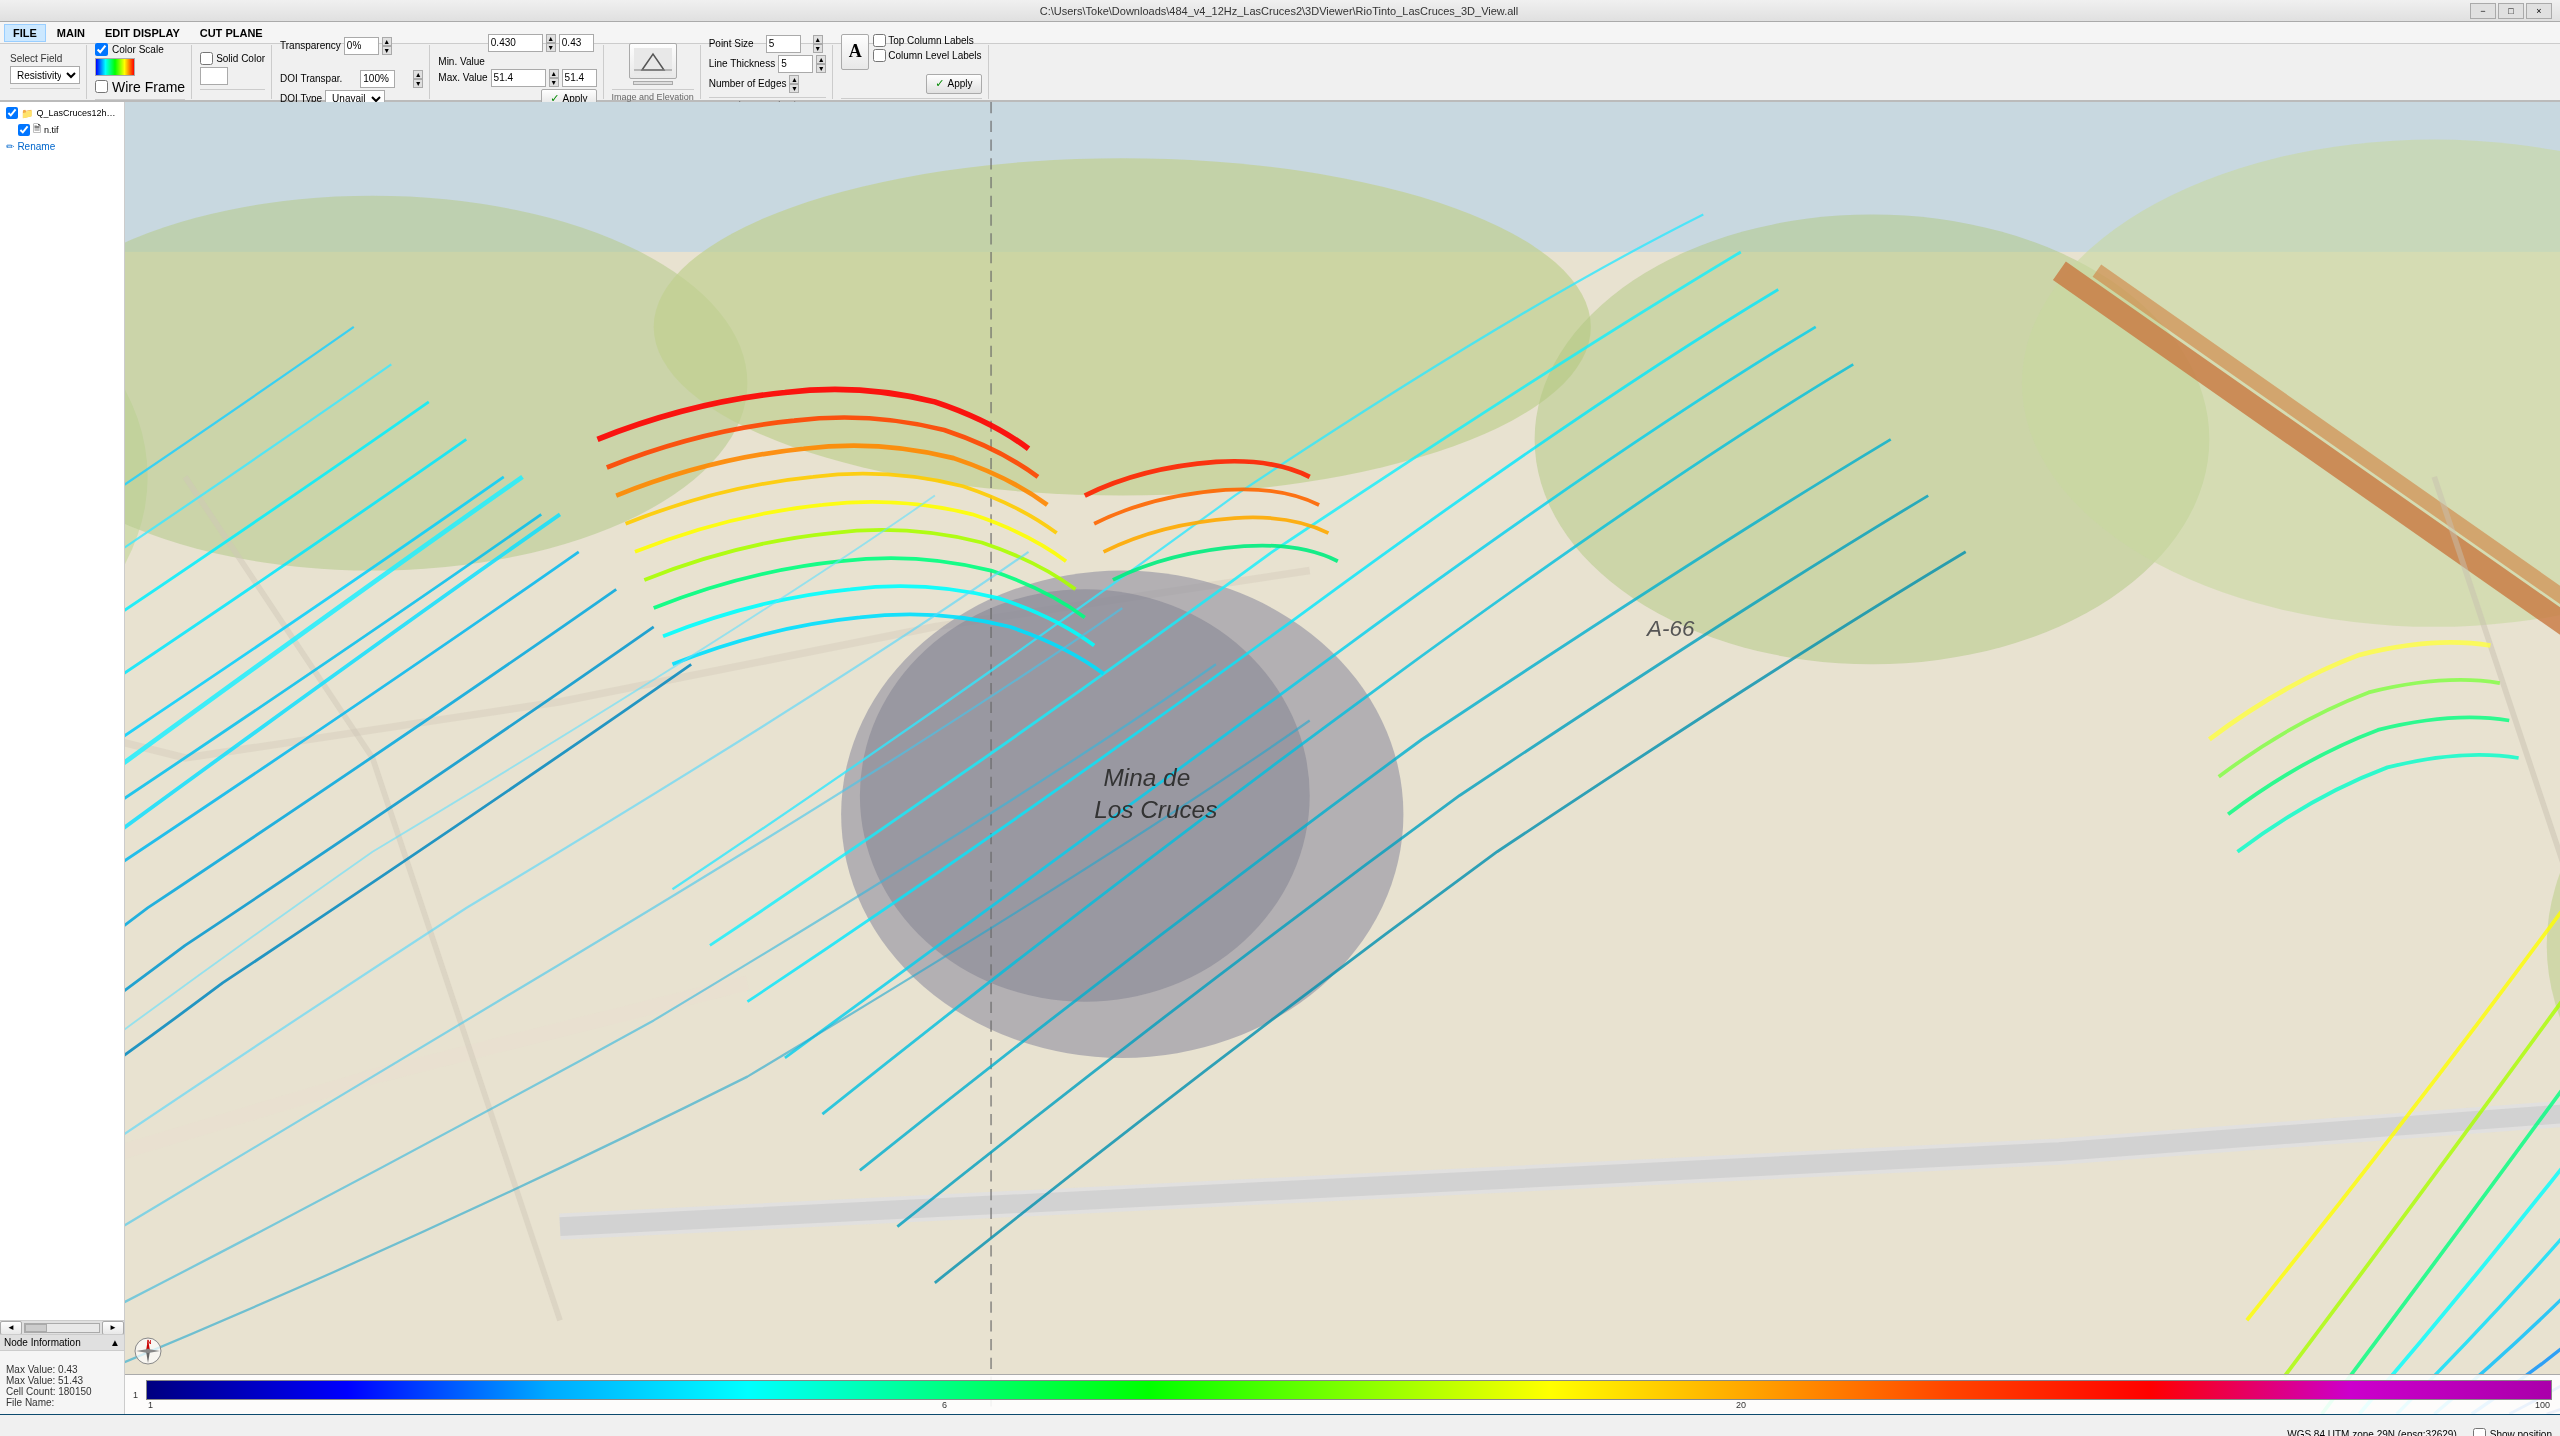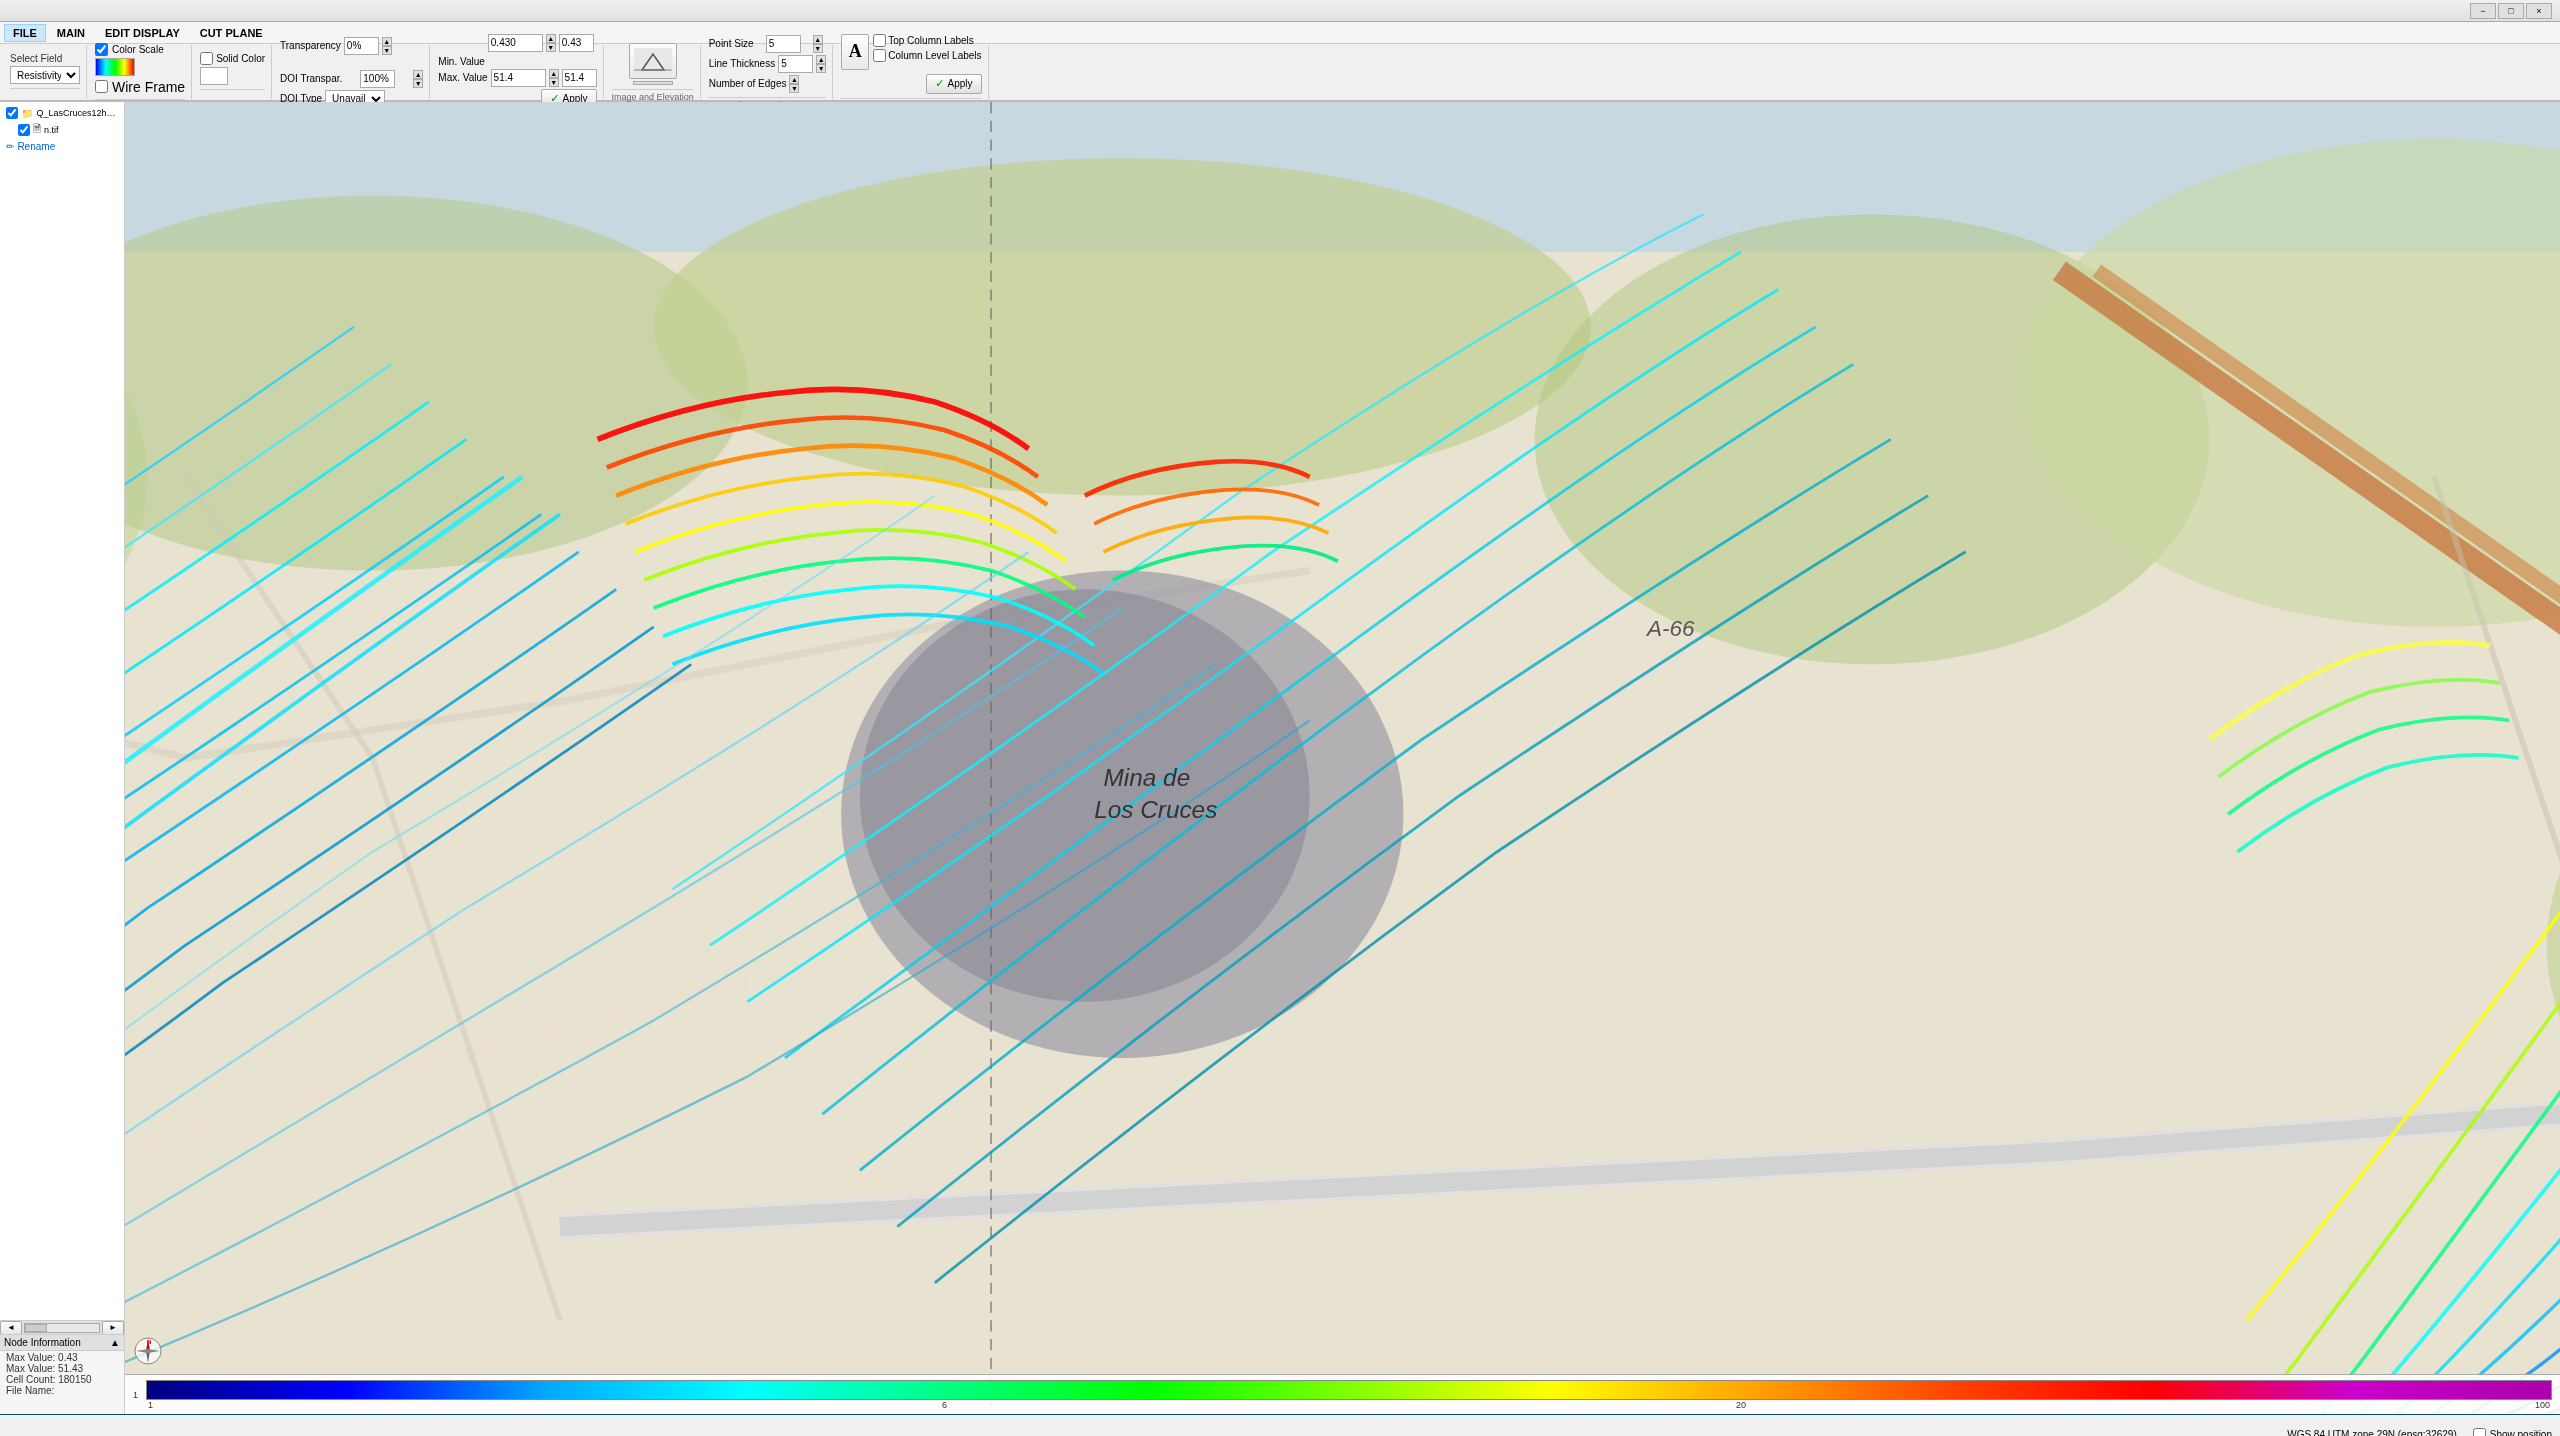--- a/index.html
+++ b/index.html
@@ -248,21 +248,21 @@
       display: flex;
       align-items: center;
       justify-content: space-between;
       padding: 2px 4px;
       background: #e0e0e0;
       border-bottom: 1px solid #ccc;
       font-size: 10px;
     }
 
     #node-info-content {
-      padding: 1px 6px;
+      padding: 13px 6px;
       font-size: 10px;
       color: #333;
     }
 
     
     #h-scrollbar {
       height: 14px;
       background: #e0e0e0;
       border-top: 1px solid #ccc;
       display: flex;
@@ -387,20 +387,21 @@
       justify-content: center;
       flex-direction: column;
       cursor: pointer;
     }
   </style>
 </head>
 <body>
 
 <div id="title-bar">
   <span style="width:80px;"></span>
+  <span id="title-text">C:\Users\Toke\Downloads\484_v4_12Hz_LasCruces2\3DViewer\RioTinto_LasCruces_3D_View.all</span>
   <div id="window-controls">
     <div class="win-btn">−</div>
     <div class="win-btn">□</div>
     <div class="win-btn">×</div>
   </div>
 </div>
 
 <div id="menu-bar">
   <div class="menu-item active">FILE</div>
   <div class="menu-item">MAIN</div>

